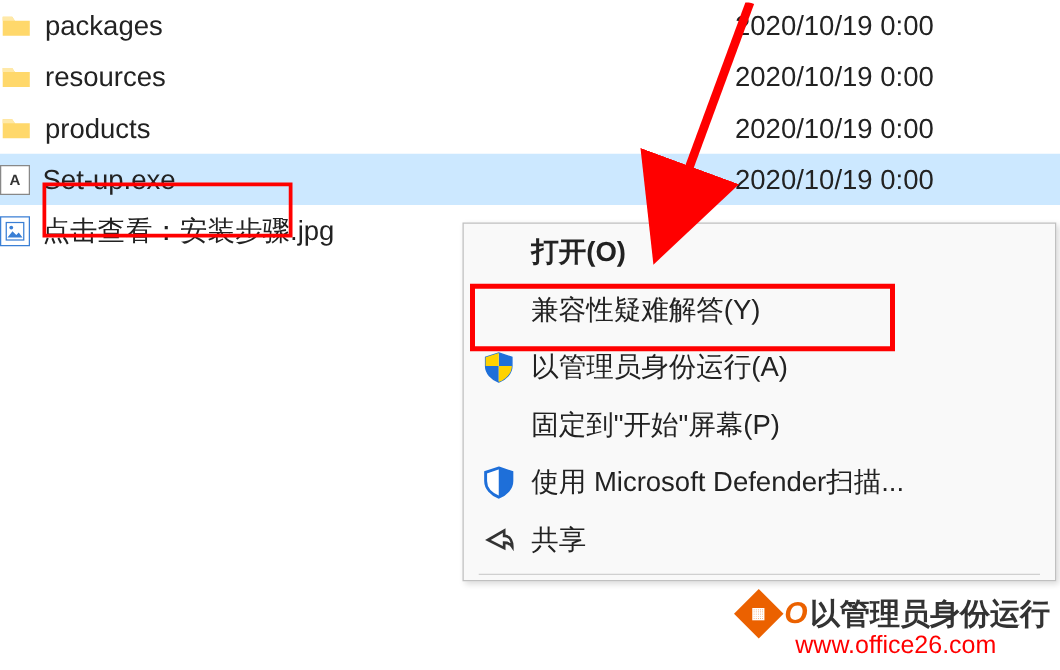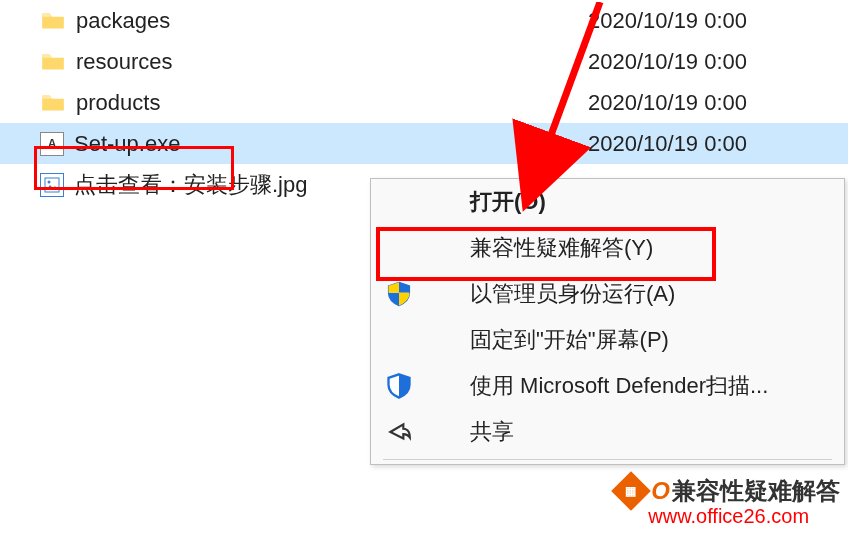--- a/index.html
+++ b/index.html
@@ -11,21 +11,20 @@
       width: 848px;
       height: 536px;
       overflow: hidden;
       position: relative;
     }
     .file-list { width: 100%; }
     .file-row {
       display: flex;
       align-items: center;
       height: 41px;
-      padding-left: 40px;
       position: relative;
     }
     .file-row.selected {
       background: #cce8ff;
     }
     .file-icon {
       width: 26px;
       height: 26px;
       margin-right: 10px;
       flex-shrink: 0;
@@ -84,21 +83,21 @@
       color: #222;
     }
     .menu-item.bold { font-weight: 600; }
     .menu-icon {
       width: 32px;
       height: 32px;
       margin-right: 10px;
       flex-shrink: 0;
       display:flex; align-items:center; justify-content:center;
     }
-    .menu-label { flex: 1; margin-left: 45px; }
+    .menu-label { flex: 1; }
     .menu-separator {
       height: 1px;
       background: #d0d0d0;
       margin: 4px 12px;
     }
     .red-box-admin {
       position: absolute;
       left: 376px;
       top: 227px;
       width: 340px;
@@ -253,16 +252,16 @@
   </defs>
   <line x1="220" y1="0" x2="150" y2="190" stroke="#ff0000" stroke-width="7" marker-end="url(#ah)"></line>
 </svg>
 
 <div class="watermark">
   <div class="wm-top">
     <div class="wm-icon">
         <span>▦</span>
       </div>
     <span class="wm-yin">O</span>
-    <span class="wm-rest">兼容性疑难解答</span>
+    <span class="wm-rest">以管理员身份运行</span>
   </div>
   <div class="wm-url">www.office26.com</div>
 </div>
 
 </body></html>

